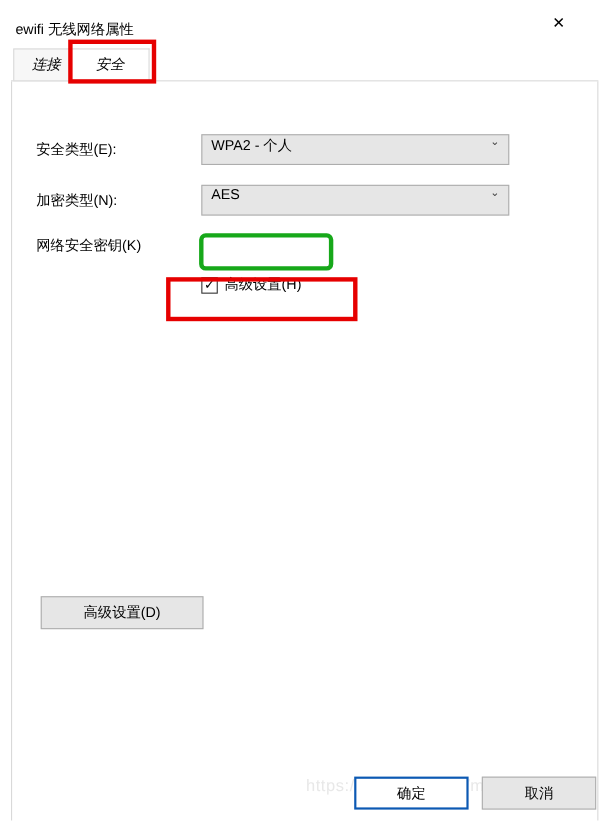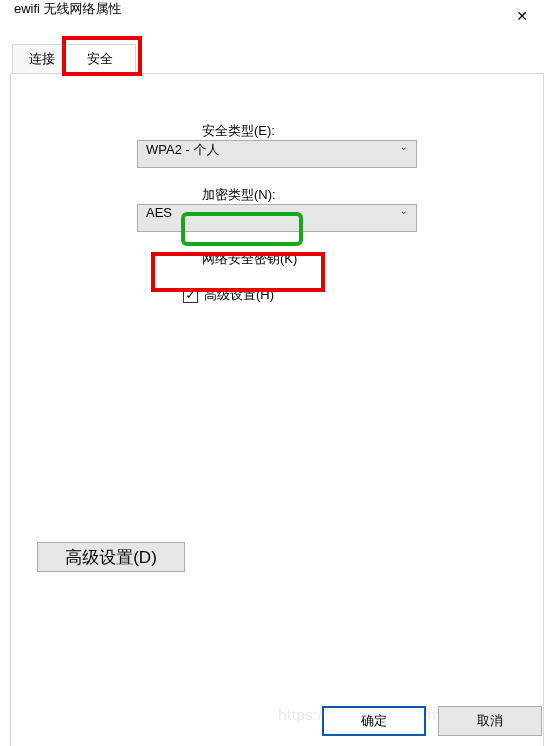--- a/index.html
+++ b/index.html
@@ -1,22 +1,22 @@
 <!DOCTYPE html>
 <html><head>
   <meta charset="utf-8">
   <style>
     * { box-sizing: border-box; font-family: "Microsoft YaHei", "Segoe UI", Arial, sans-serif; }
     body { margin: 0; background: #fff; width: 554px; height: 746px; position: relative; }
     
     .titlebar {
       height: 36px;
       display: flex;
-      align-items: flex-start;
-      padding: 0 10px 0 14px;
+      align-items: flex-end;
+      padding: 0 24px 0 14px;
       font-size: 13px;
       color: #000;
     }
     .titlebar .title { flex: 1; }
     .close-btn {
       width: 44px; height: 32px;
       display: flex; align-items: center; justify-content: center;
       cursor: pointer;
       font-size: 14px;
       font-family: Arial, sans-serif;
@@ -32,20 +32,21 @@
       position: absolute;
       bottom: -1px;
       height: 30px;
       padding: 0 16px;
       display: flex;
       align-items: center;
       font-size: 13px;
       border: 1px solid #d9d9d9;
       background: #fff;
       cursor: pointer;
+      font-style: italic;
     }
     .tab.inactive {
       left: 2px;
       border-bottom: 1px solid #d9d9d9;
       background: #f7f7f7;
     }
     .tab.active {
       left: 54px;
       border-bottom: 1px solid #fff;
       background: #fff;
@@ -69,21 +70,20 @@
       padding: 48px 22px 16px 22px;
       height: 690px;
       position: relative;
     }
     
     .form-row {
       display: flex;
       align-items: center;
       margin-bottom: 18px;
       font-size: 13px;
-      flex-direction: column;
     }
     .form-row .label {
       width: 150px;
       color: #000;
     }
     .form-row .control { flex: 1; }
     
     .dropdown {
       width: 280px;
       height: 28px;
@@ -147,21 +147,21 @@
     }
     
     .adv-btn {
       position: absolute;
       left: 26px;
       top: 468px;
       width: 148px;
       height: 30px;
       border: 1px solid #adadad;
       background: #e6e6e6;
-      font-size: 17px;
+      font-size: 13px;
       cursor: pointer;
       display: flex;
       align-items: center;
       justify-content: center;
     }
     
     .footer {
       position: absolute;
       right: 12px;
       bottom: 10px;

